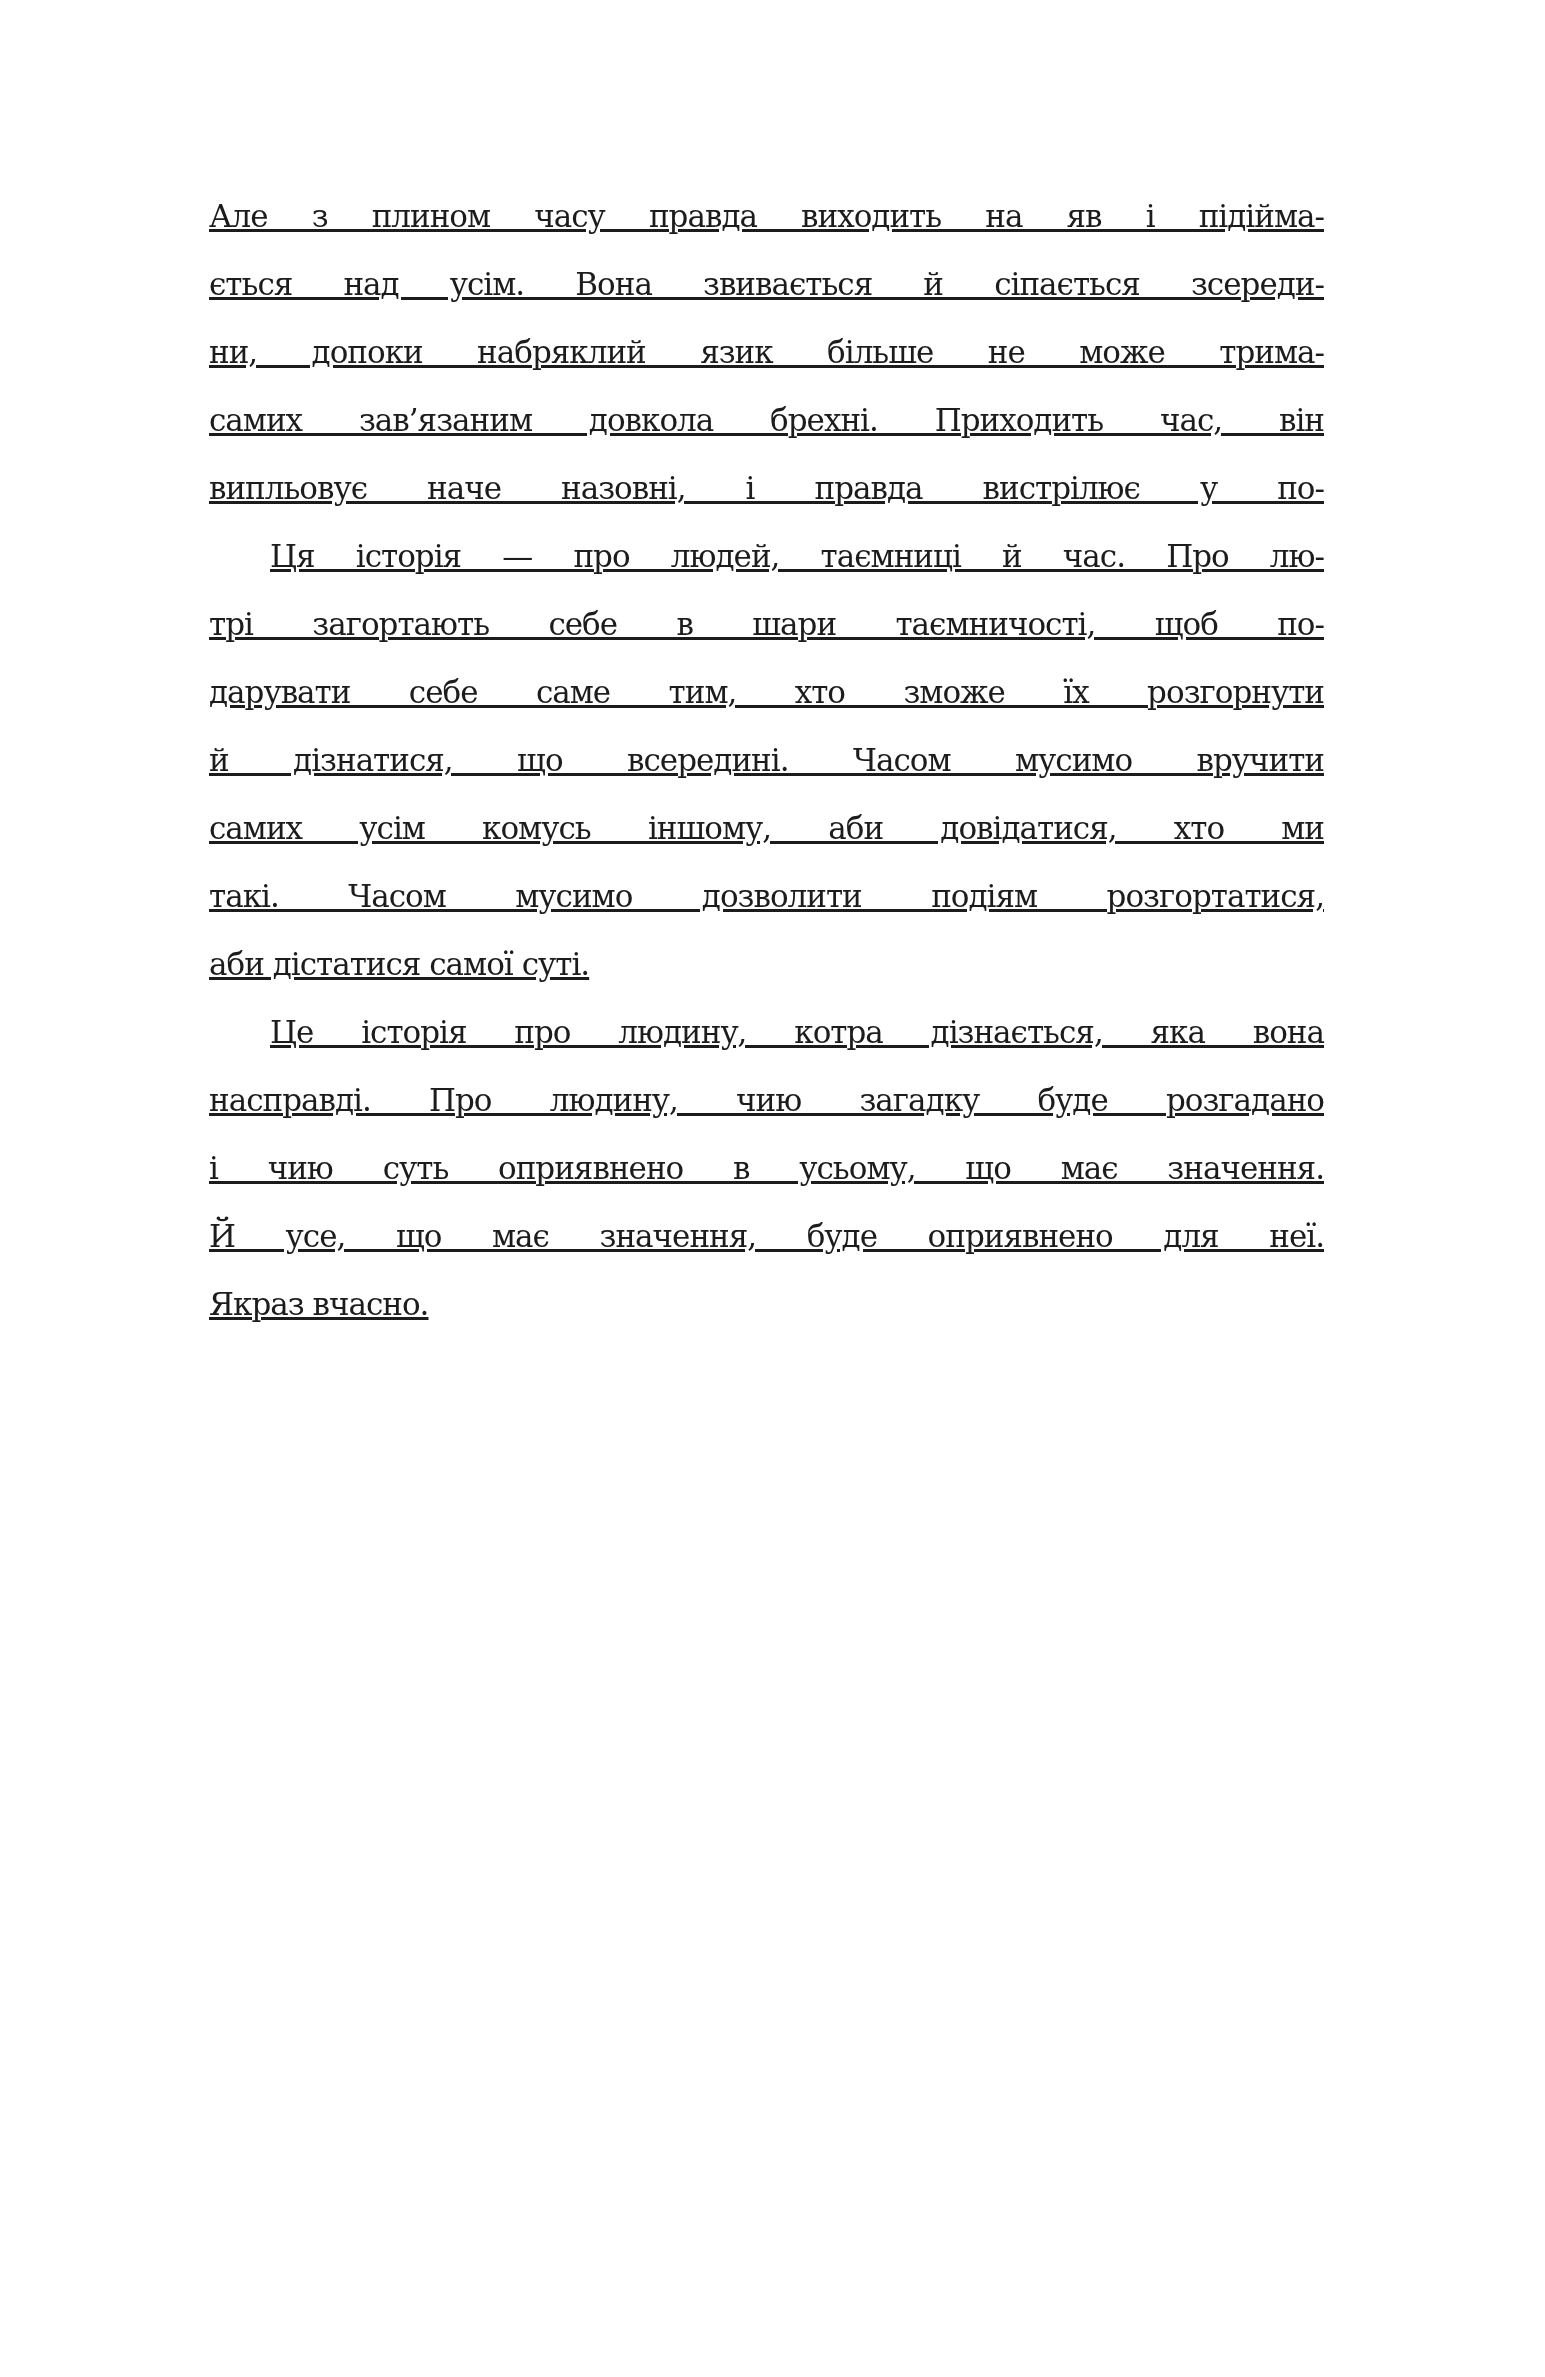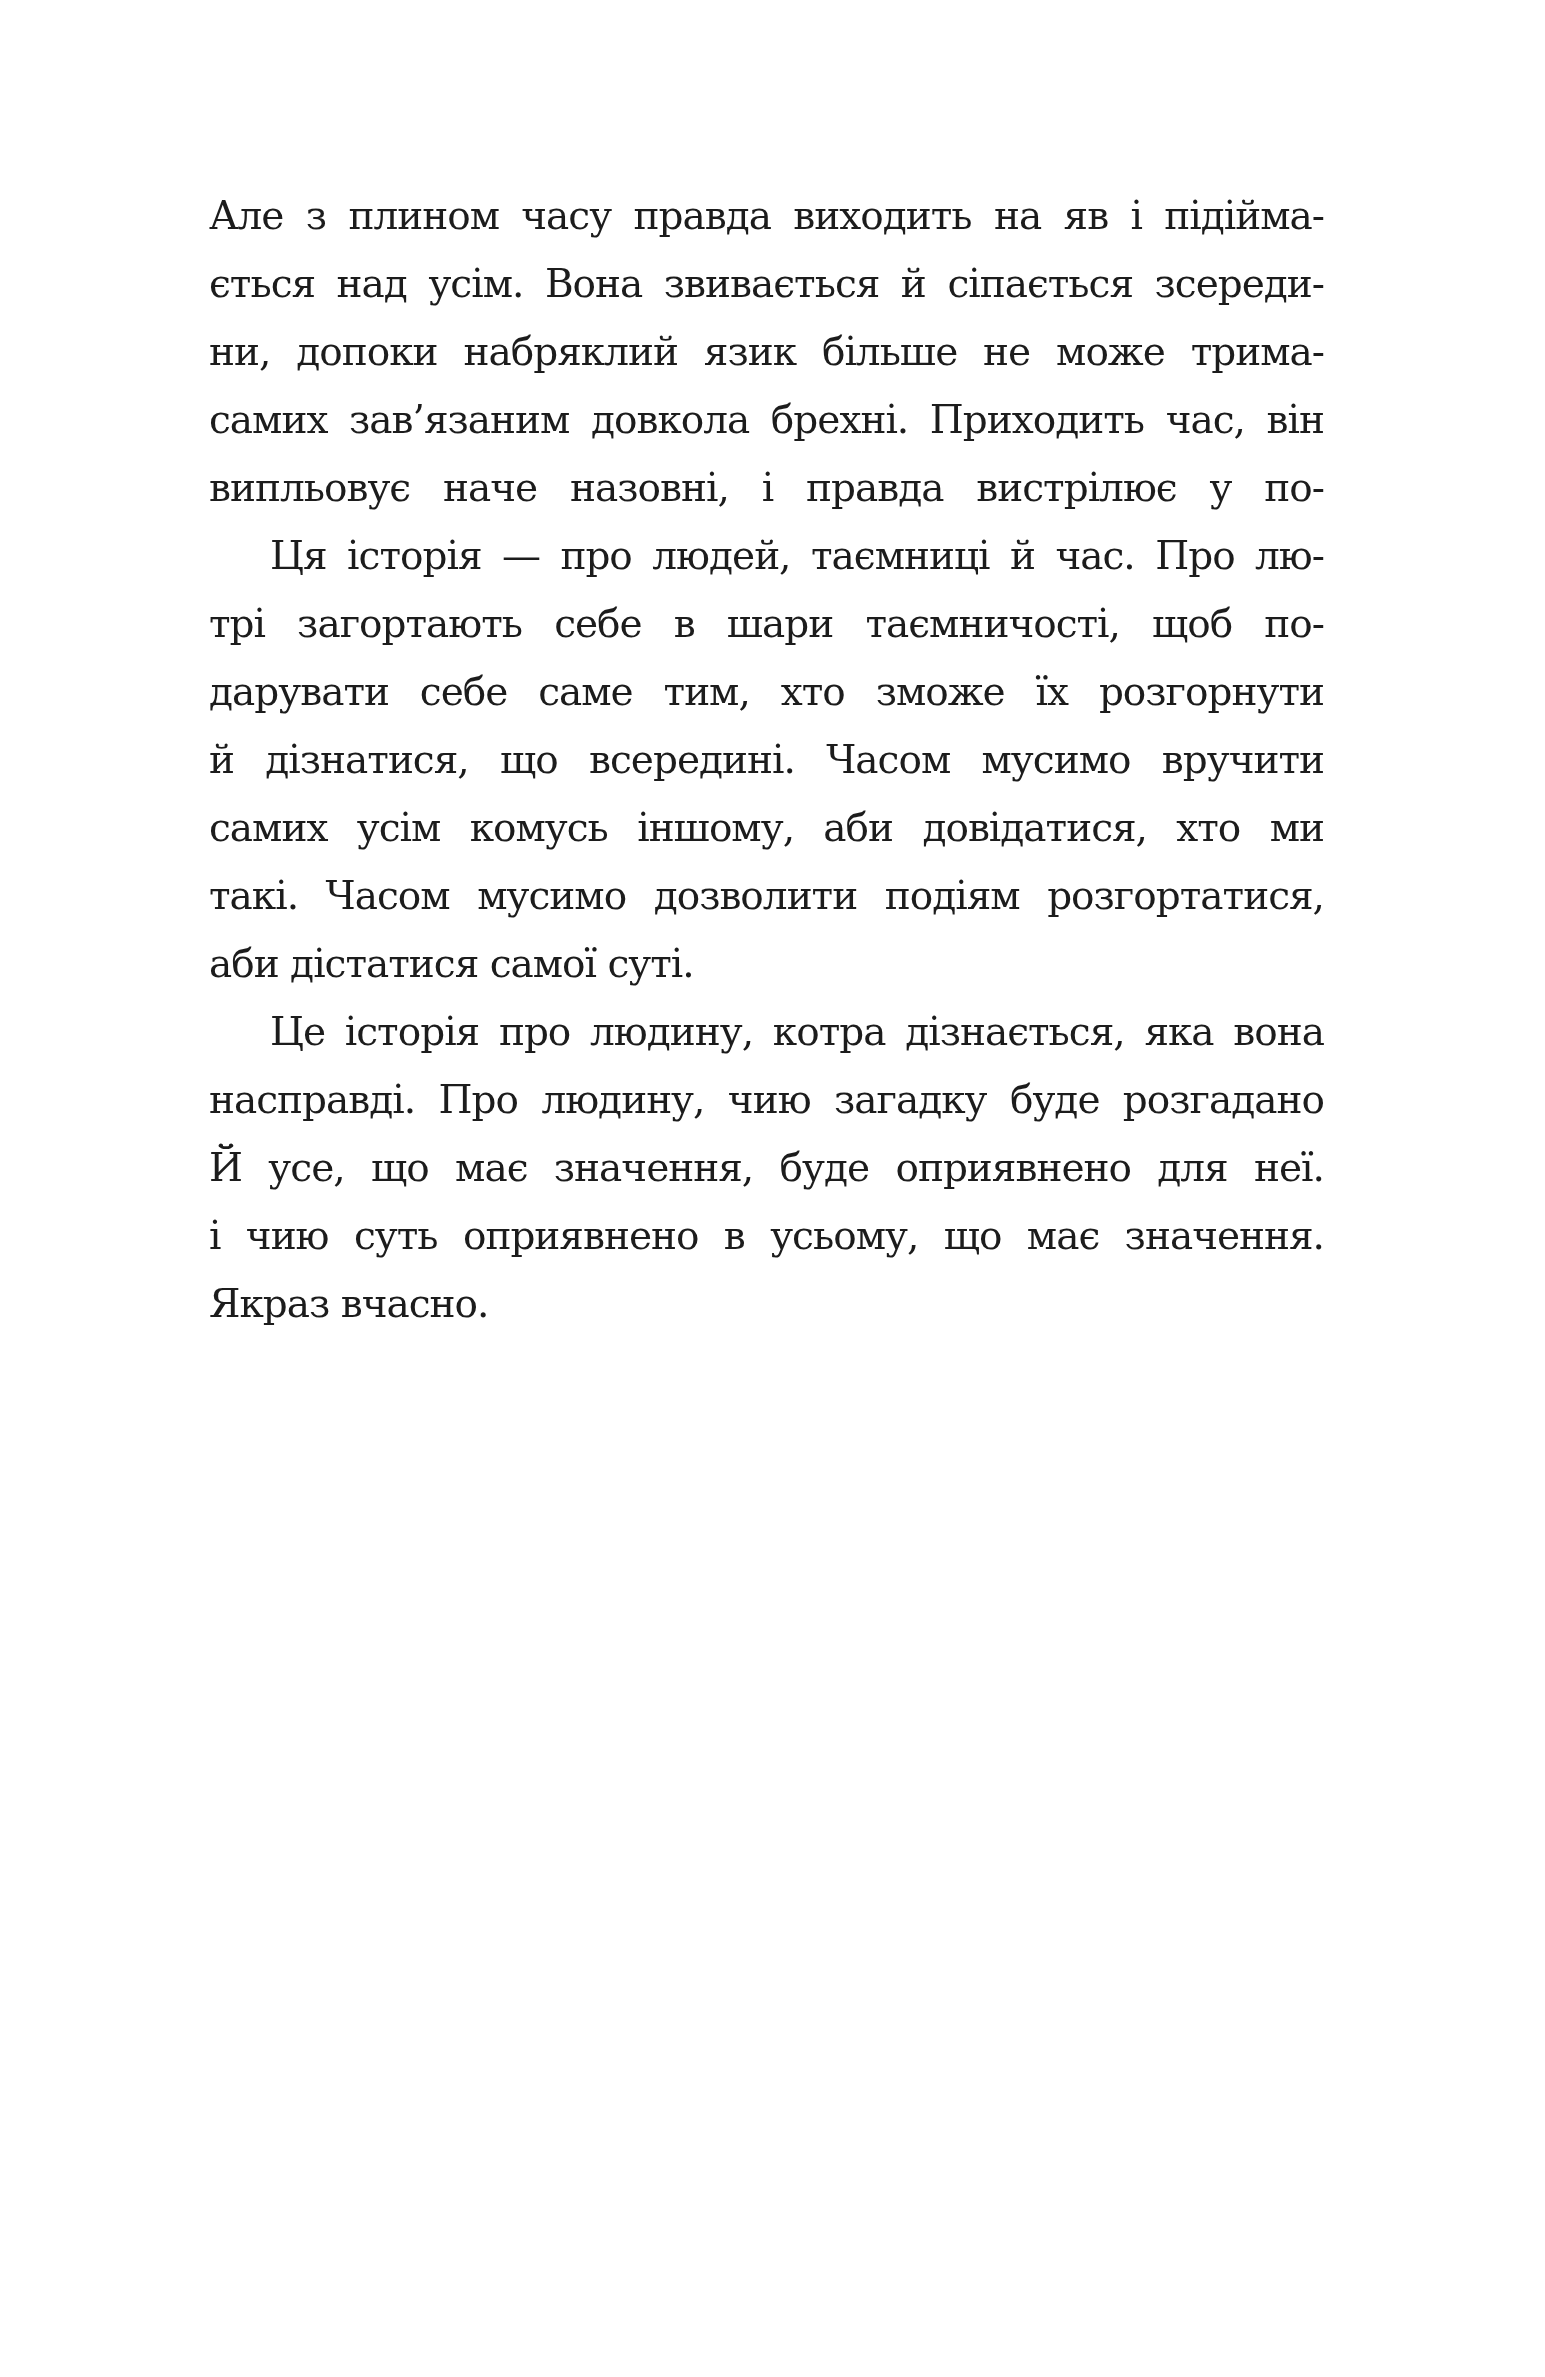--- a/index.html
+++ b/index.html
@@ -12,24 +12,25 @@
     height: 2377px;
     position: relative;
     overflow: hidden;
   }
   .page {
     position: absolute;
     left: 209px;
     top: 182px;
     width: 1115px;
     font-family: "DejaVu Serif", "Liberation Serif", serif;
-    font-size: 39px;
+    font-size: 31px;
     line-height: 68px;
     color: #1c1c1c;
     letter-spacing: -1px;
+    text-decoration: underline;
   }
   .line {
     display: block;
     height: 68px;
     white-space: nowrap;
     text-align: justify;
     text-align-last: justify;
     overflow: visible;
   }
   .line.last {
@@ -58,19 +59,19 @@
     <span class="line">дарувати себе саме тим, хто зможе їх розгорнути</span>
     <span class="line">й дізнатися, що всередині. Часом мусимо вручити</span>
     <span class="line">самих усім комусь іншому, аби довідатися, хто ми</span>
     <span class="line">такі. Часом мусимо дозволити подіям розгортатися,</span>
     <span class="line last">аби дістатися самої суті.</span>
   </div>
 
   <div class="paragraph">
     <span class="line indent">Це історія про людину, котра дізнається, яка вона</span>
     <span class="line">насправді. Про людину, чию загадку буде розгадано</span>
+    <span class="line">і чию суть оприявнено в усьому, що має значення.</span>
     <span class="line">Й усе, що має значення, буде оприявнено для неї.</span>
-    <span class="line">і чию суть оприявнено в усьому, що має значення.</span>
     <span class="line last">Якраз вчасно.</span>
   </div>
 
 </div>
 
 
 </body></html>

